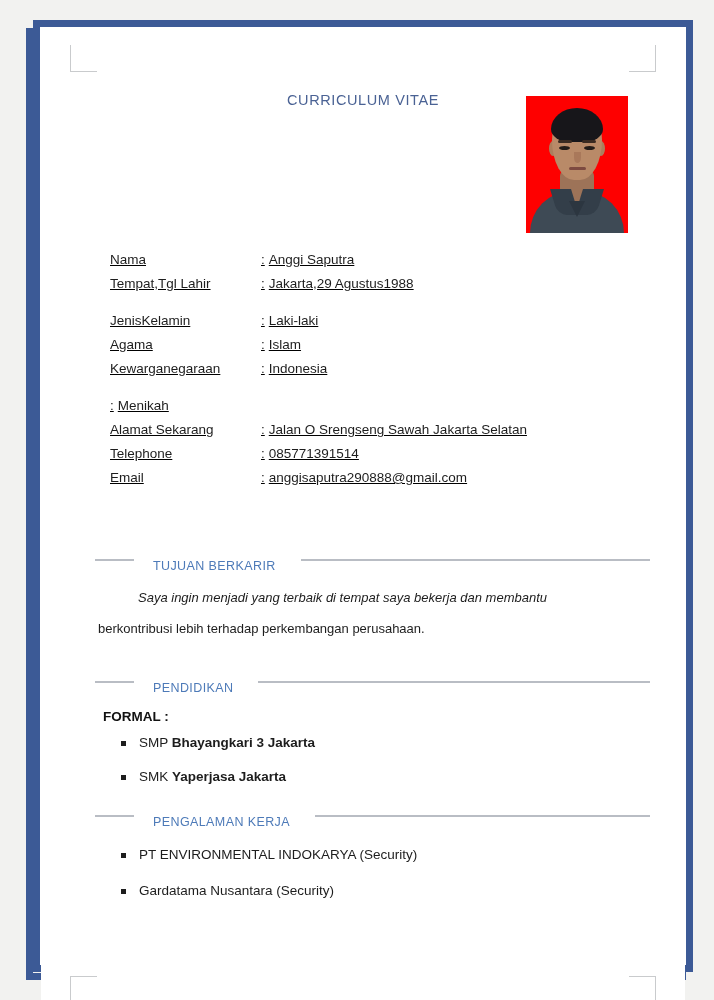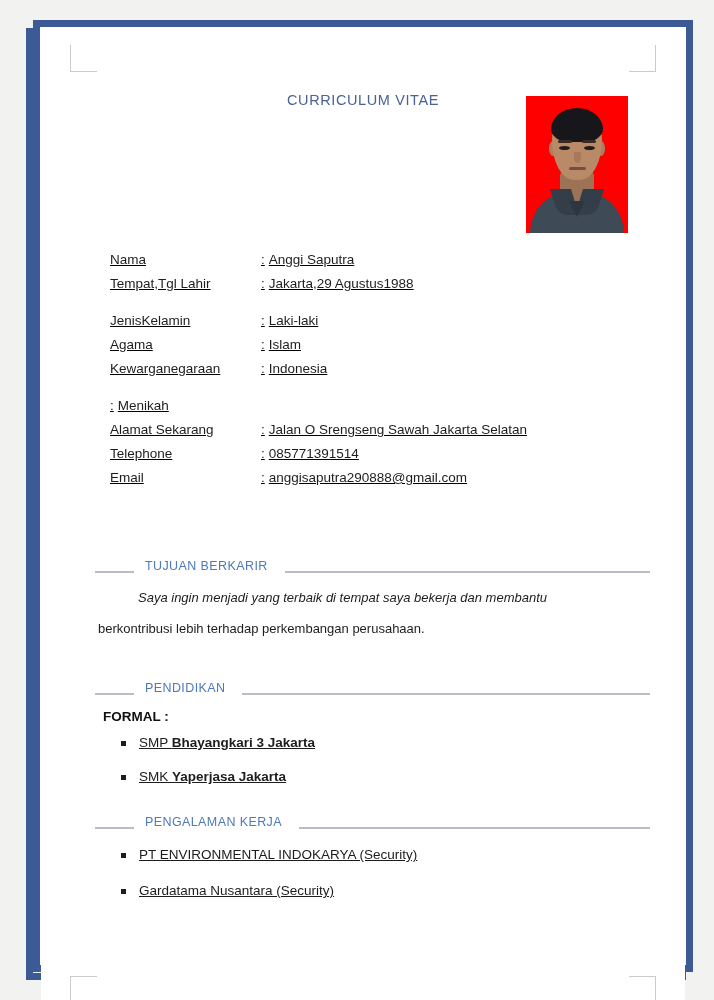--- a/index.html
+++ b/index.html
@@ -228,22 +228,22 @@
   .bio-value {
     font-size: 13.5px;
     color: #1d1d1d;
     white-space: nowrap;
   }
   .bio-value .colon { margin-right: 4px; }
 
   
   .section-head {
     display: flex;
-    align-items: flex-end;
-    gap: 8px;
+    align-items: flex-start;
+    gap: 16px;
     margin-bottom: 4px;
   }
   .rule-left {
     width: 39px;
     height: 2px;
     background: #b9bdc4;
     flex: 0 0 39px;
   }
   .section-title {
     font-size: 12.5px;
@@ -285,21 +285,20 @@
     list-style: none;
     margin: 10px 0 0 0;
     padding: 0 0 0 44px;
   }
   ul.bullets li {
     position: relative;
     font-size: 13.5px;
     color: #1d1d1d;
     margin-bottom: 16px;
     line-height: 18px;
-    text-decoration: underline;
   }
   ul.bullets li:last-child { margin-bottom: 0; }
   ul.bullets li::before {
     content: "";
     position: absolute;
     left: -18px;
     top: 7px;
     width: 5px;
     height: 5px;
     background: #1d1d1d;

